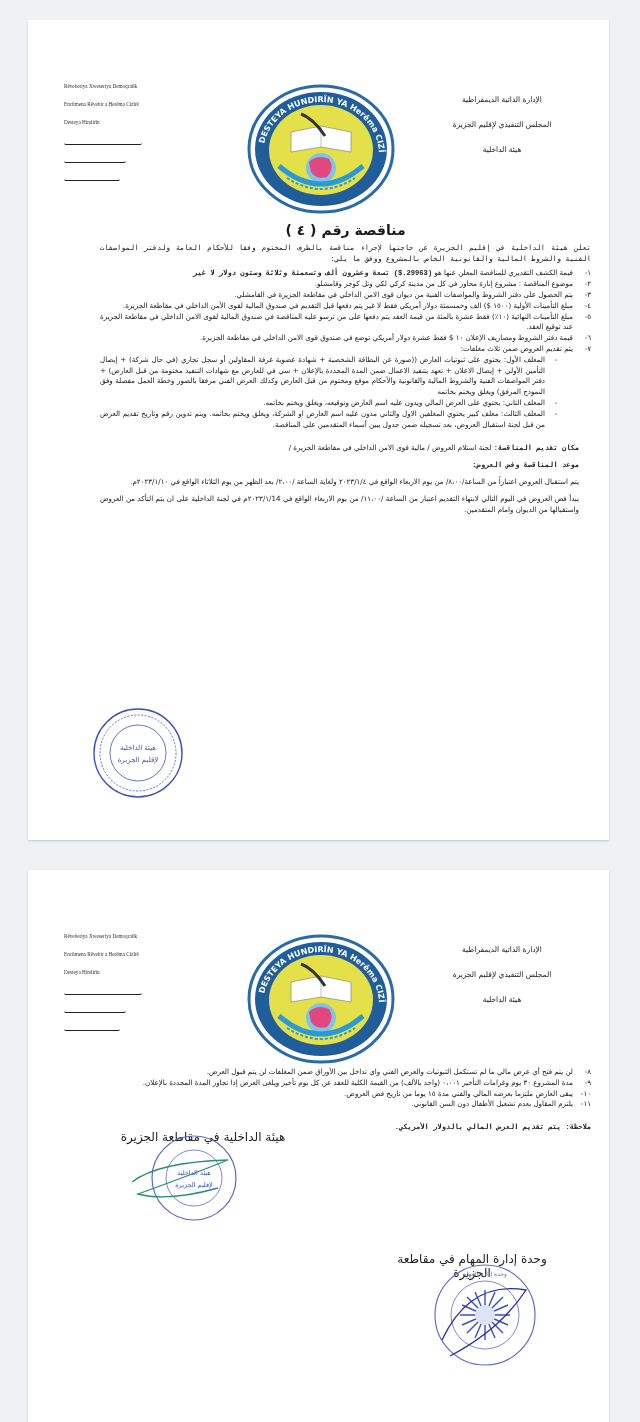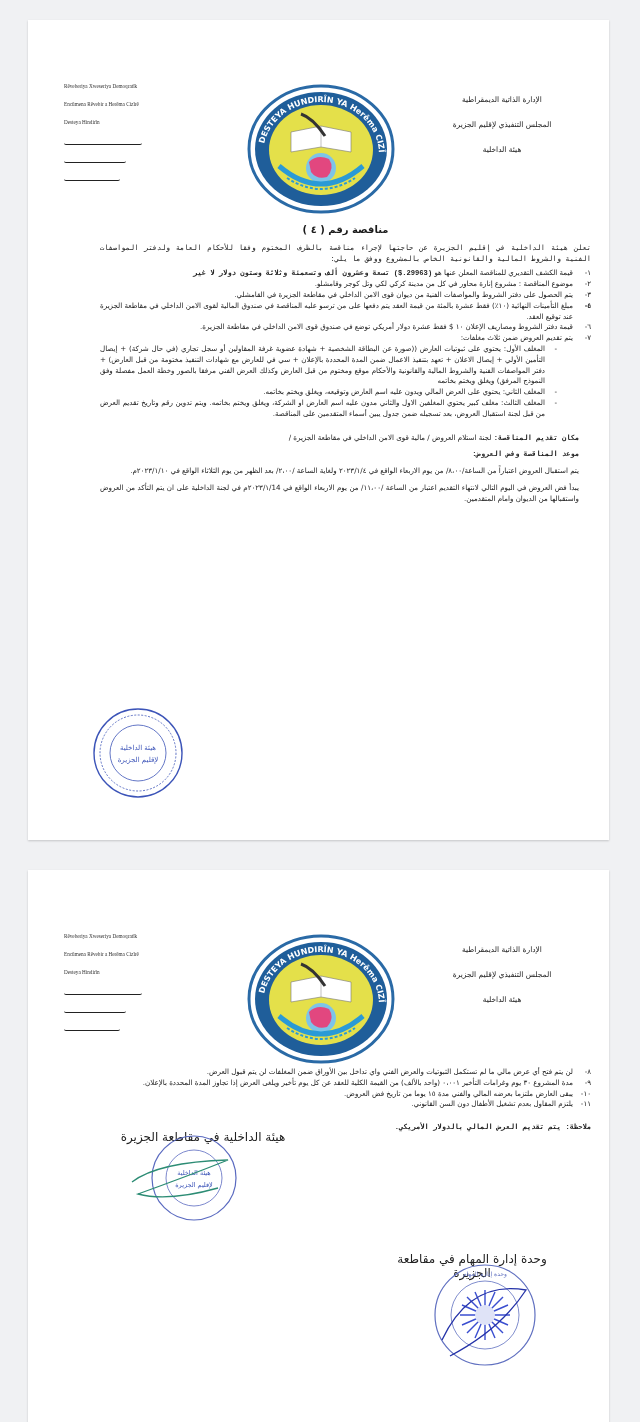--- a/index.html
+++ b/index.html
@@ -26,21 +26,21 @@
     
     .hdr-right { position: absolute; right: 32px; top: 74px; width: 150px; direction: rtl; text-align: center; }
     .hdr-right div { font-family: "DejaVu Sans", sans-serif; font-size: 7.5px; color: #222; height: 25px; line-height: 12px; }
 
     
     .logo { position: absolute; left: 219px; top: 64px; width: 148px; height: 130px; }
 
     
     .body { position: absolute; left: 72px; right: 18px; direction: rtl; color: #1a1a1a;
       font-family: "DejaVu Sans", sans-serif; font-size: 7.1px; line-height: 10.8px; }
-    .title { text-align: center; font-weight: bold; font-size: 10px; margin-bottom: 7px; }
+    .title { text-align: center; font-weight: bold; font-size: 14px; margin-bottom: 7px; }
     .intro { text-align: justify; margin: 0 0 4px 0; font-family: Liberation Mono, monospace; }
     ol.items { list-style: none; margin: 0; padding: 0 0 0 0; }
     ol.items li { position: relative; padding-right: 18px; text-align: justify; }
     ol.items li .num { position: absolute; right: 0; top: 0; }
     ol.items li .sub { margin: 0; padding: 0 16px 0 0; list-style: none; }
     ol.items li .sub div { position: relative; padding-right: 12px; text-align: justify; }
     ol.items li .sub div .dash { position: absolute; right: 0; top: 0; }
     b, .bold { font-weight: bold; font-family: Liberation Mono, monospace; }
     .section { margin-top: 13px; }
     .section p { margin: 0 12px 6px 0; text-align: justify; }
@@ -104,20 +104,21 @@
       <li>
         <span class="num">٢-</span>
         <span>موضوع المناقصة : مشروع إنارة محاور في كل من مدينة كركي لكي وتل كوجر وقامشلو.</span>
       </li>
       <li>
         <span class="num">٣-</span>
         <span>يتم الحصول على دفتر الشروط والمواصفات الفنية من ديوان قوى الامن الداخلي في مقاطعة الجزيرة في القامشلي.</span>
       </li>
       <li>
         <span class="num">٤-</span>
+        <span>مبلغ التأمينات الأولية (١٥٠٠ $) الف وخمسمئة دولار أمريكي فقط لا غير يتم دفعها قبل التقديم في صندوق المالية لقوى الأمن الداخلي في مقاطعة الجزيرة.</span>
       </li>
       <li>
         <span class="num">٥-</span>
         <span>مبلغ التأمينات النهائية (١٠٪) فقط عشرة بالمئة من قيمة العقد يتم دفعها على من ترسو عليه المناقصة في صندوق المالية لقوى الامن الداخلي في مقاطعة الجزيرة عند توقيع العقد.</span>
       </li>
       <li>
         <span class="num">٦-</span>
         <span>قيمة دفتر الشروط ومصاريف الإعلان ١٠ $ فقط عشرة دولار أمريكي توضع في صندوق قوى الامن الداخلي في مقاطعة الجزيرة.</span>
       </li>
       <li>

